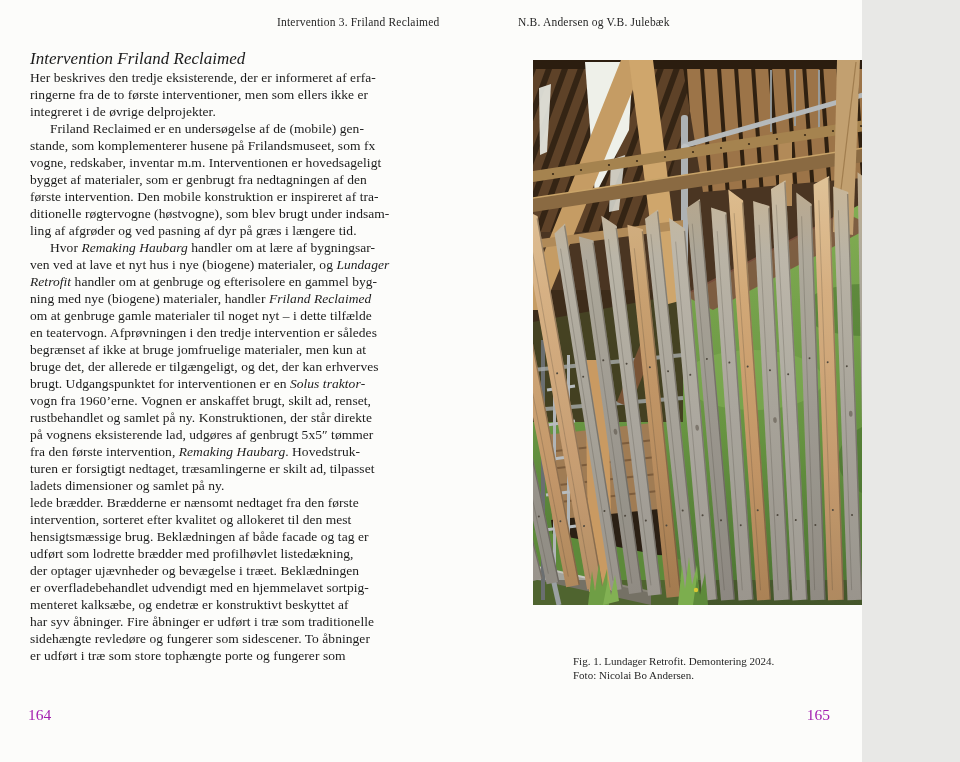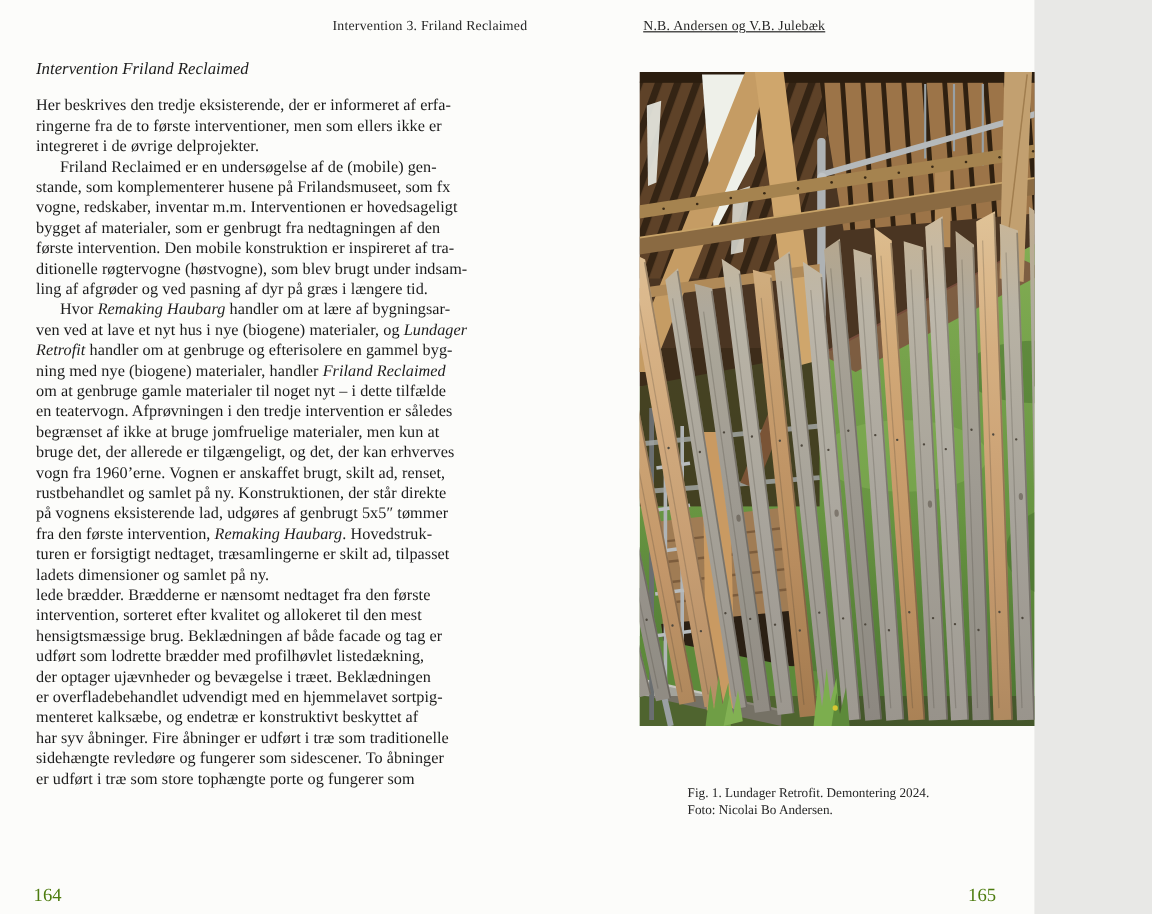--- a/index.html
+++ b/index.html
@@ -10,40 +10,40 @@
     background:#fcfcfa;
     overflow:hidden;
     font-family:"Liberation Serif", serif;
     color:#1b1b1b;
   }
   .running-head{
     position:absolute;top:16px;
     font-size:11.5px;letter-spacing:.2px;color:#262626;
   }
   .head-left{left:277px;}
-  .head-right{left:536px;text-decoration:underline;}
+  .head-right{left:518px;}
   .text-column{
     position:absolute;left:30px;top:50px;width:440px;
   }
   .article-heading{
-    font-style:italic;font-size:14px;line-height:17px;margin-bottom:12px;
+    font-style:italic;font-size:17px;line-height:17px;margin-bottom:2px;
     white-space:nowrap;
   }
   .tl{
     font-size:13.5px;line-height:17px;white-space:nowrap;letter-spacing:.05px;
   }
   .tl.ind{text-indent:20px;}
   .figure-wrap{position:absolute;left:533px;top:60px;width:397px;height:545px;}
   .figure-wrap svg{display:block;}
   .caption{
     position:absolute;left:540px;top:655px;
     font-size:11px;line-height:13.5px;color:#262626;margin-left:33px;
   }
   .pagenum{
-    position:absolute;top:706px;font-size:15.5px;color:#4d7c0f;margin-top:32px;
+    position:absolute;top:706px;font-size:15.5px;color:#a21caf;
   }
   .pn-left{left:28px;}
   .pn-right{right:32px;}
 </style>
 </head>
 <body>
 
 <div class="spread">
 
   <div class="running-head head-left">Intervention 3. Friland Reclaimed</div>
@@ -63,20 +63,21 @@
         <div class="tl">ditionelle røgtervogne (høstvogne), som blev brugt under indsam-</div>
         <div class="tl">ling af afgrøder og ved pasning af dyr på græs i længere tid.</div>
         <div class="tl ind">Hvor <i>Remaking Haubarg</i> handler om at lære af bygningsar-</div>
         <div class="tl">ven ved at lave et nyt hus i nye (biogene) materialer, og <i>Lundager</i></div>
         <div class="tl"><i>Retrofit</i> handler om at genbruge og efterisolere en gammel byg-</div>
         <div class="tl">ning med nye (biogene) materialer, handler <i>Friland Reclaimed</i></div>
         <div class="tl">om at genbruge gamle materialer til noget nyt – i dette tilfælde</div>
         <div class="tl">en teatervogn. Afprøvningen i den tredje intervention er således</div>
         <div class="tl">begrænset af ikke at bruge jomfruelige materialer, men kun at</div>
         <div class="tl">bruge det, der allerede er tilgængeligt, og det, der kan erhverves</div>
+        <div class="tl">brugt. Udgangspunktet for interventionen er en <i>Solus traktor</i>-</div>
         <div class="tl">vogn fra 1960’erne. Vognen er anskaffet brugt, skilt ad, renset,</div>
         <div class="tl">rustbehandlet og samlet på ny. Konstruktionen, der står direkte</div>
         <div class="tl">på vognens eksisterende lad, udgøres af genbrugt 5x5″ tømmer</div>
         <div class="tl">fra den første intervention, <i>Remaking Haubarg</i>. Hovedstruk-</div>
         <div class="tl">turen er forsigtigt nedtaget, træsamlingerne er skilt ad, tilpasset</div>
         <div class="tl">ladets dimensioner og samlet på ny.</div>
         <div class="tl">lede brædder. Brædderne er nænsomt nedtaget fra den første</div>
         <div class="tl">intervention, sorteret efter kvalitet og allokeret til den mest</div>
         <div class="tl">hensigtsmæssige brug. Beklædningen af både facade og tag er</div>
         <div class="tl">udført som lodrette brædder med profilhøvlet listedækning,</div>

